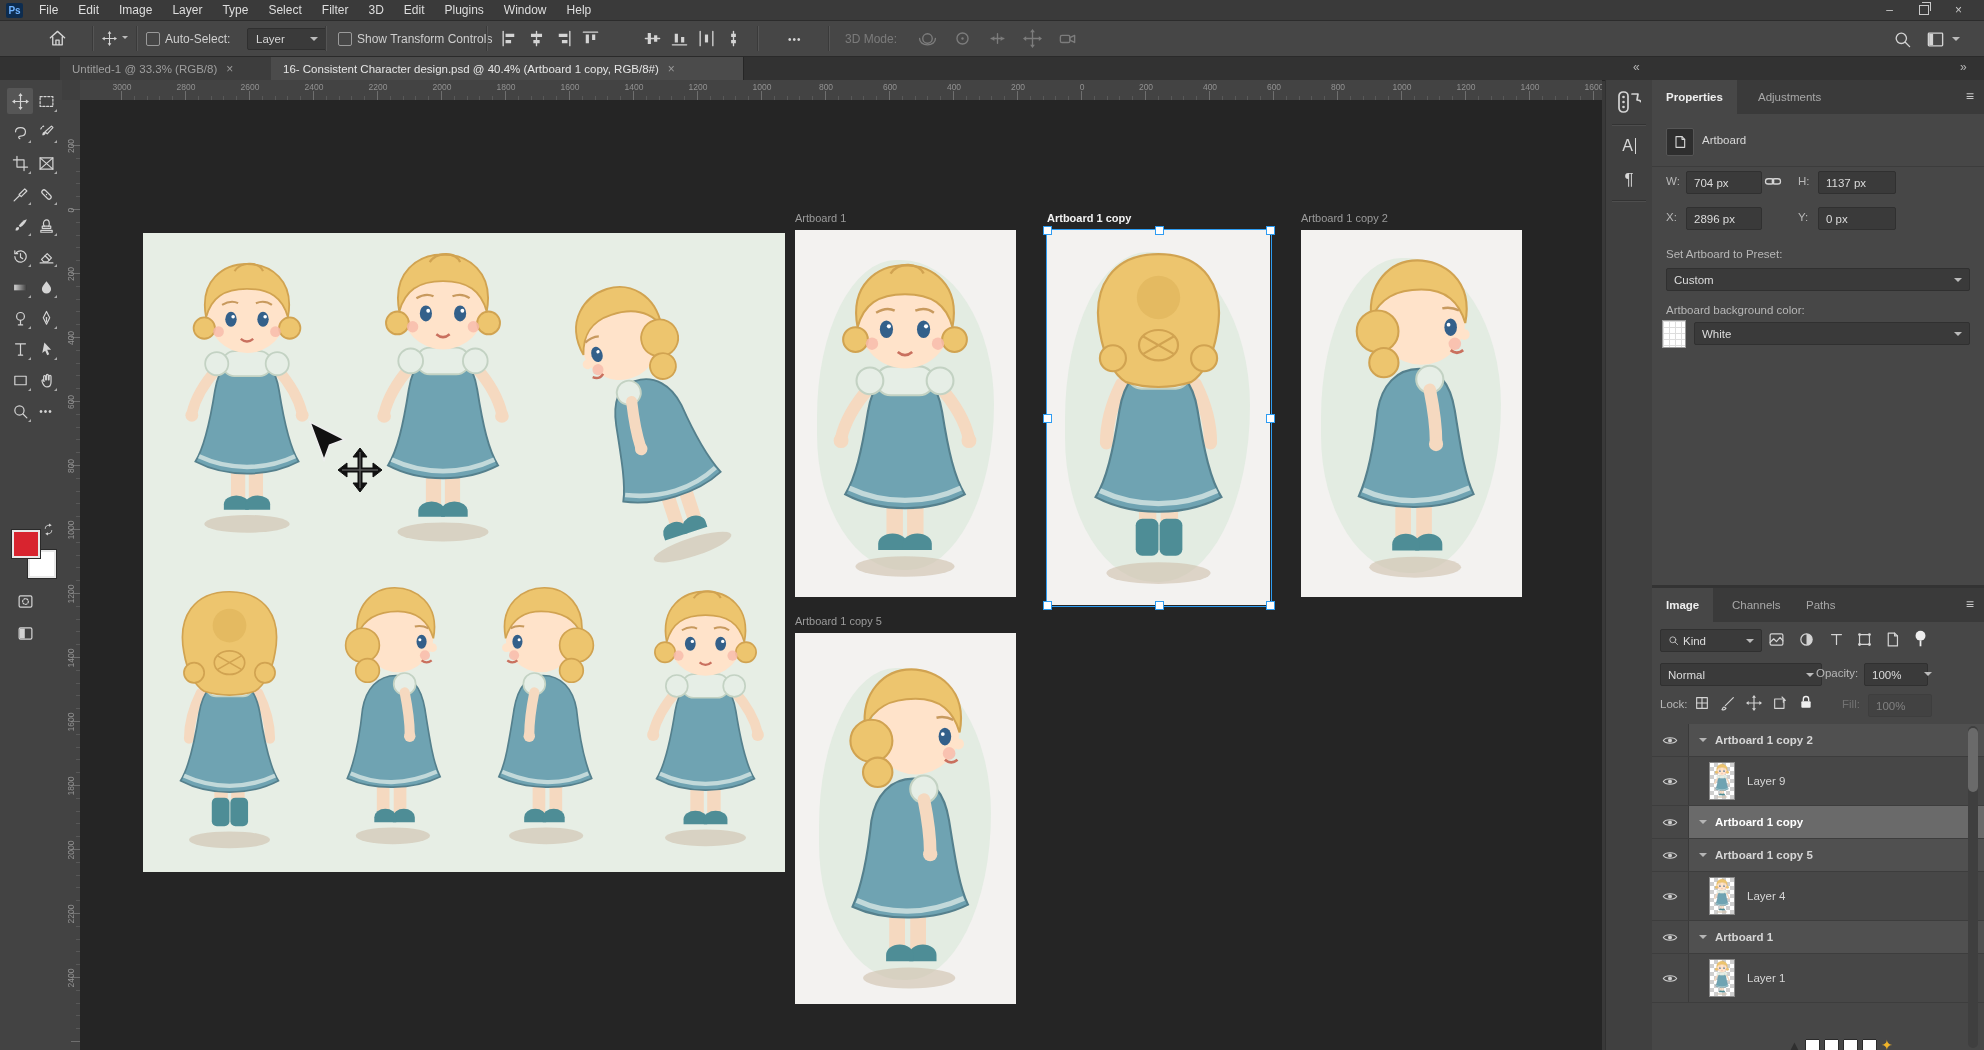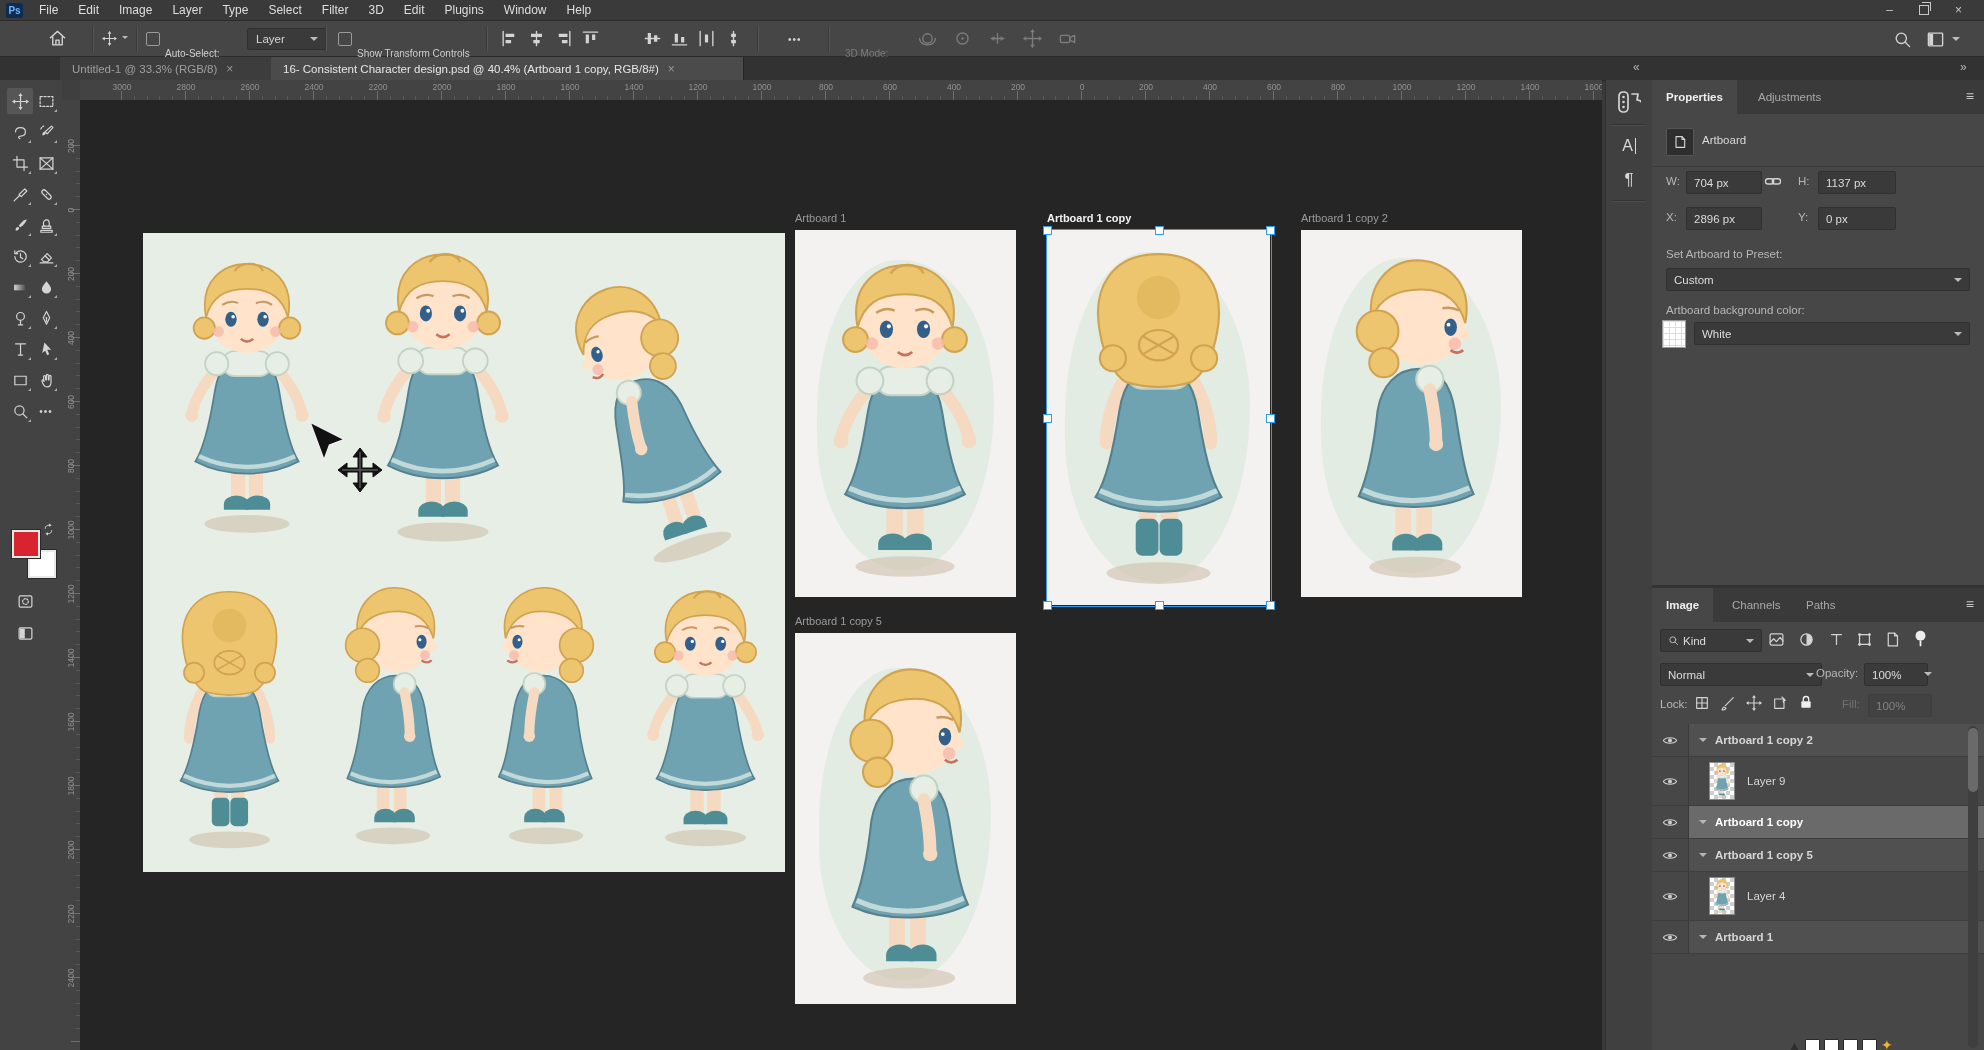--- a/index.html
+++ b/index.html
@@ -13,21 +13,21 @@
   #ps-logo{width:17px;height:15px;margin:0 6px 0 6px;background:#0d2c4f;color:#6fb3ff;font-size:10px;font-weight:bold;
            display:flex;align-items:center;justify-content:center;border-radius:2px}
   .menu-item{padding:0 10px;font-size:12px;color:#dedede;line-height:20px}
   #win-controls{margin-left:auto;display:flex;align-items:center;gap:26px;padding-right:22px;color:#c9c9c9;font-size:12px}
   .win-restore{width:8px;height:8px;border:1px solid #c9c9c9;position:relative}
   .win-restore::before{content:"";position:absolute;left:2px;top:-4px;width:8px;height:8px;border-top:1px solid #c9c9c9;border-right:1px solid #c9c9c9}
 
   
   #optbar{left:0;top:21px;width:1984px;height:35px;background:#464646;border-bottom:1px solid #2a2a2a}
   .sep{position:absolute;top:5px;width:1px;height:25px;background:#3a3a3a;border-right:1px solid #555}
-  .obtxt{position:absolute;top:27px;font-size:10px;color:#cfcfcf;white-space:nowrap}
+  .obtxt{position:absolute;top:11px;font-size:12px;color:#cfcfcf;white-space:nowrap}
   .cb{position:absolute;top:11px;width:12px;height:12px;border:1px solid #9a9a9a;border-radius:2px;background:transparent}
   .dd-box{position:absolute;top:7px;height:20px;background:#3a3a3a;border:1px solid #2f2f2f;border-radius:2px;
           font-size:11.5px;color:#d6d6d6;display:flex;align-items:center;padding:0 8px}
   .dd-arrow{width:0;height:0;border-left:4px solid transparent;border-right:4px solid transparent;border-top:4px solid #bbb}
   .oicon{position:absolute;top:8px;width:19px;height:19px}
   .oicon svg{width:100%;height:100%}
   .dim{opacity:.38}
   .ti{stroke:#d4d4d4;stroke-width:1.7;fill:none;stroke-linecap:round;stroke-linejoin:round}
   .ti .f{fill:#d4d4d4;stroke:none}
 
@@ -791,20 +791,31 @@
   </div>
         <div class="lrow ab">
     <span class="eyecell">
             <svg>
               <use href="#i-eye"></use>
             </svg>
           </span>
     <span class="chev"></span>
     <span class="lab">Artboard 1</span>
   </div>
+        <div class="lrow ly">
+    <span class="eyecell">
+            <svg>
+              <use href="#i-eye"></use>
+            </svg>
+          </span>
+    <span class="thumb"><svg viewBox="0 0 100 160">
+              <use href="#g-front"></use>
+            </svg></span>
+    <span class="lab">Layer 1</span>
+  </div>
       </div>
     <div id="lscroll" style="top:646px;height:322px"></div>
     <div id="lthumb" style="top:648px;height:64px"></div>
   </div>
 
   <div id="watermark">
     <span class="tri">▲</span>
     <span class="blk"></span>
       <span class="blk"></span>
       <span class="blk"></span>

